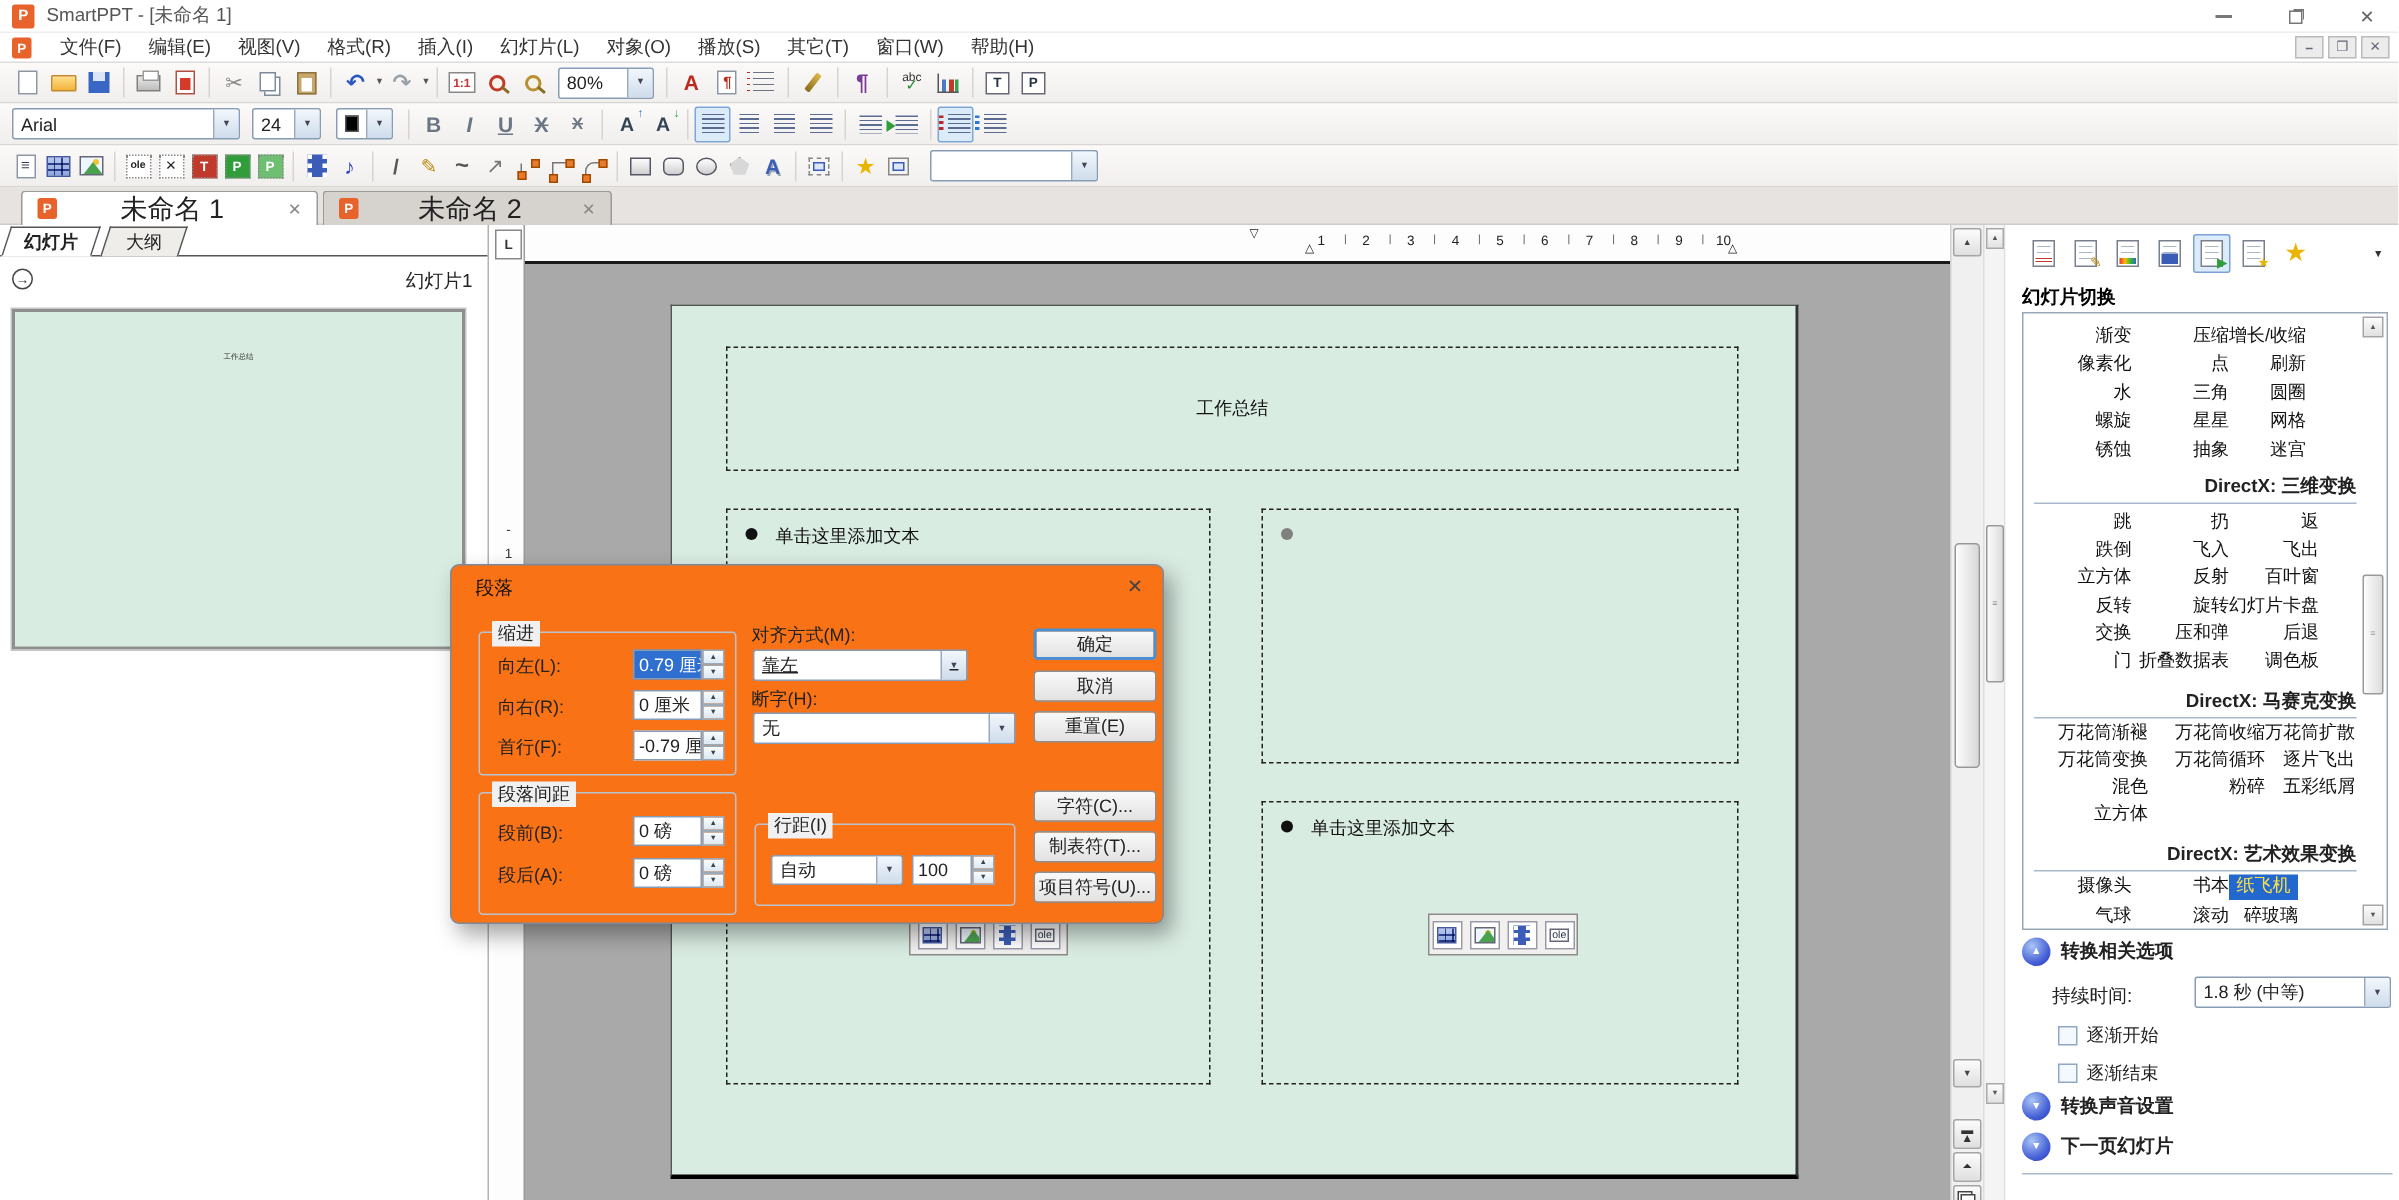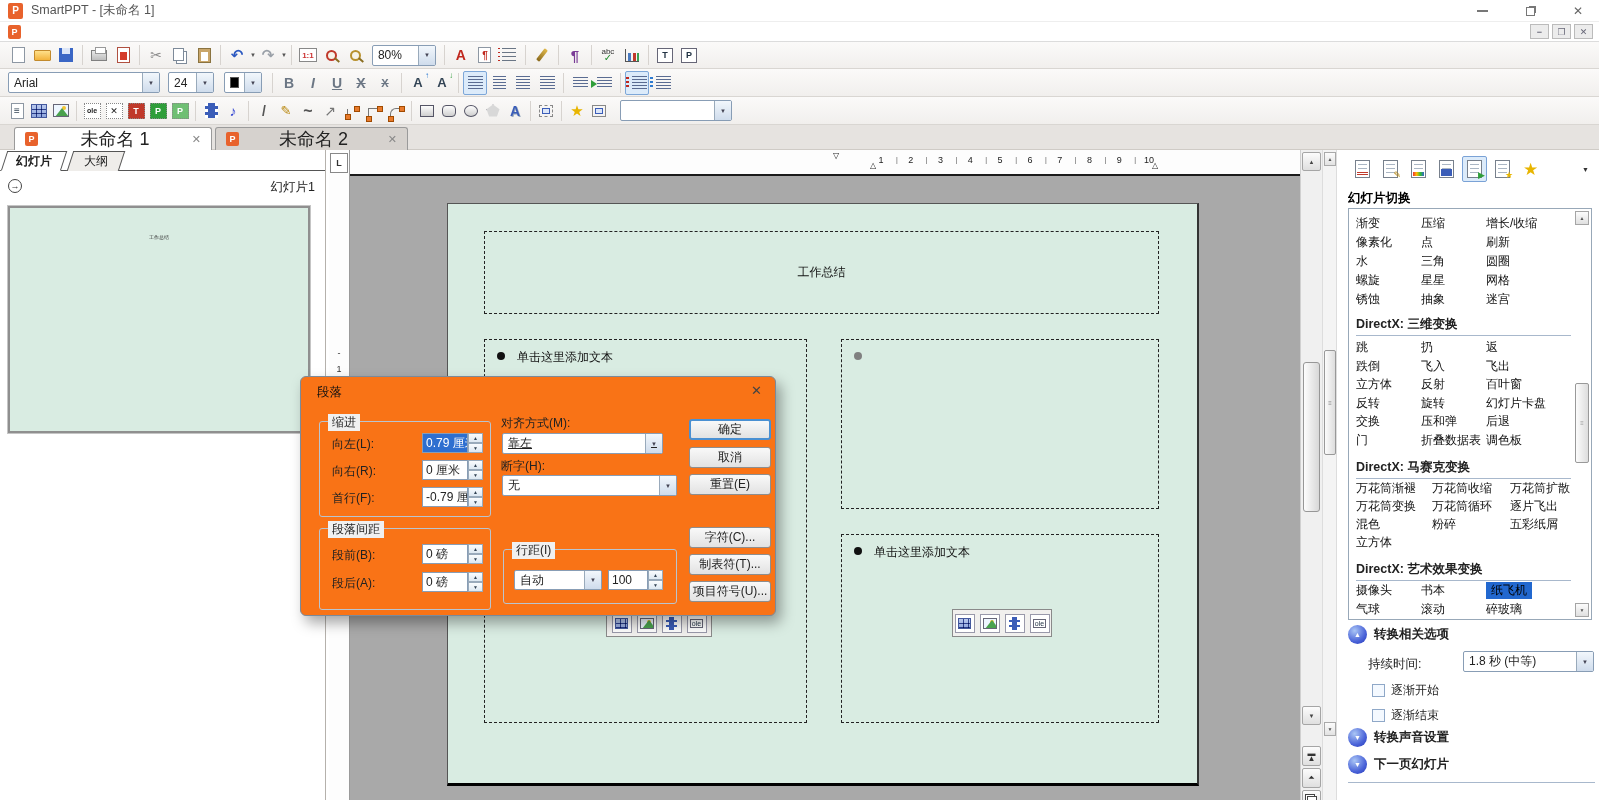--- a/index.html
+++ b/index.html
@@ -163,28 +163,28 @@
 
 .rpanel{left:1337px;top:150px;width:262px;height:650px;background:#fff;}
 .rpicons{position:absolute;left:13px;top:6px;display:flex;gap:3px;align-items:center;}
 .rpi{width:25px;height:26px;display:flex;align-items:center;justify-content:center;border:1px solid transparent;border-radius:2px;position:relative;}
 .rpi.sel{border:1px solid #7aa2d6;background:#dcebfa;}
 .rpdoc{width:15px;height:18px;background:#fff;border:1px solid #77808c;position:relative;background-image:repeating-linear-gradient(#aab6c4 0 1px,transparent 1px 4px);background-size:9px 12px;background-position:2px 3px;background-repeat:no-repeat;}
 .rpdoc .bdg{position:absolute;right:-4px;bottom:-3px;font-size:9px;line-height:9px;}
 .rpdoc .bar{position:absolute;left:1px;bottom:1px;width:11px;height:4px;}
 .rpcaret{margin-left:36px;font-size:7px;color:#333;}
 .rphead{position:absolute;font-weight:bold;font-size:12.5px;color:#000;}
-.biglist{position:absolute;left:11px;top:58px;width:244px;height:412px;border:1px solid #98a8b8;background:#fff;}
+.biglist{position:absolute;left:11px;top:58px;width:244px;height:412px;border:1px solid #98a8b8;background:#fff;text-align:right;}
 .tgrid{position:absolute;left:7px;display:grid;grid-template-columns:65px 65px auto;}
 .tgrid.wide{grid-template-columns:76px 78px auto;}
 .tcell{font-size:12px;line-height:19px;white-space:nowrap;color:#111;}
 .tgrid.mid .tcell{line-height:18.5px;}
 .tgrid.wide .tcell{line-height:18px;}
 .tcell b{font-weight:normal;}
-.tcell.selected b{background:#2268cf;color:#000000;padding:1px 5px 2px 5px;}
+.tcell.selected b{background:#2268cf;color:#fde047;padding:1px 5px 2px 5px;font-family:Liberation Mono, monospace;}
 .inhead{position:absolute;left:7px;font-weight:bold;font-size:12.5px;border-bottom:1px solid #a8b8cc;padding-bottom:2px;width:215px;}
 .lsb{position:absolute;right:2px;width:14px;height:14px;background:linear-gradient(#fcfcfc,#e0e0e0);border:1px solid #a5a5a5;display:flex;align-items:center;justify-content:center;font-size:5px;color:#555;}
 .lthumb{position:absolute;right:2px;width:14px;background:linear-gradient(to right,#fcfcfc,#ddd);border:1px solid #999;border-radius:2px;display:flex;align-items:center;justify-content:center;font-size:6px;color:#999;}
 .secrow{position:absolute;left:11px;display:flex;align-items:center;gap:7px;}
 .sph{width:19px;height:19px;border-radius:50%;background:radial-gradient(circle at 35% 30%,#aac6f5,#4a63d8 60%,#2336b8);display:flex;align-items:center;justify-content:center;color:#fff;}
 .sph.up::after{content:"▲";font-size:7px;}
 .sph.dn::after{content:"▼";font-size:7px;}
 .seclbl{font-weight:bold;font-size:12.5px;}
 .durlbl{position:absolute;left:31px;font-size:12.5px;}
 .cbrow{position:absolute;left:35px;display:flex;align-items:center;gap:6px;}
@@ -220,20 +220,33 @@
         </span>
       <span class="wbtn">
           <span class="restbox"></span>
         </span>
       <span class="wbtn">✕</span>
     </div>
   </div>
 
   <div class="a menubar">
     <span class="appico sm">P</span>
+    <div class="menus">
+        <span class="menu-item">文件(F)</span>
+        <span class="menu-item">编辑(E)</span>
+        <span class="menu-item">视图(V)</span>
+        <span class="menu-item">格式(R)</span>
+        <span class="menu-item">插入(I)</span>
+        <span class="menu-item">幻灯片(L)</span>
+        <span class="menu-item">对象(O)</span>
+        <span class="menu-item">播放(S)</span>
+        <span class="menu-item">其它(T)</span>
+        <span class="menu-item">窗口(W)</span>
+        <span class="menu-item">帮助(H)</span>
+      </div>
     <div class="mdictl">
       <span class="mdib">−</span>
       <span class="mdib">❐</span>
       <span class="mdib">✕</span>
     </div>
   </div>
 
   <div class="a tbar tb1">
     <span class="ib">
         <span class="gNew"></span>
@@ -760,21 +773,21 @@
       <div class="frow" style="left:102px;top:43px;">
         <span class="fbox">0 磅</span>
         <span class="spin">
             <span>▲</span>
             <span>▼</span>
           </span>
       </div>
     </div>
 
     <span class="dlabel" style="left:200px;top:38px;">对齐方式(M):</span>
-    <span class="cmb a" style="left:201px;top:56px;width:161px;text-decoration:underline;">
+    <span class="cmb a" style="left:201px;top:56px;width:143px;text-decoration:underline;">
       <span class="val">靠左</span>
         <span class="dd"></span>
     </span>
     <span class="dlabel" style="left:200px;top:81px;">断字(H):</span>
     <span class="cmb a" style="left:201px;top:98px;width:175px;">
       <span class="val">无</span>
         <span class="dd"></span>
     </span>
 
     <div class="grp" style="left:202px;top:172px;width:174px;height:55px;">

